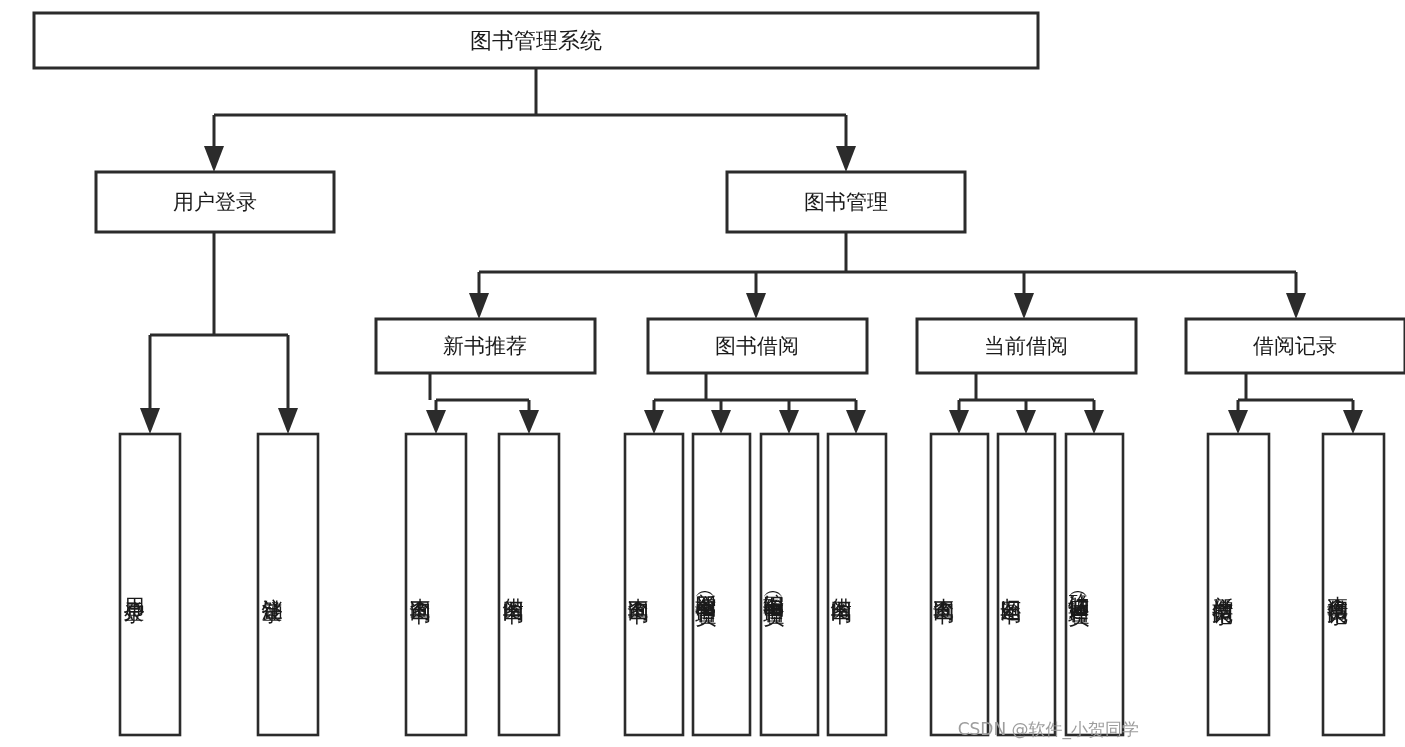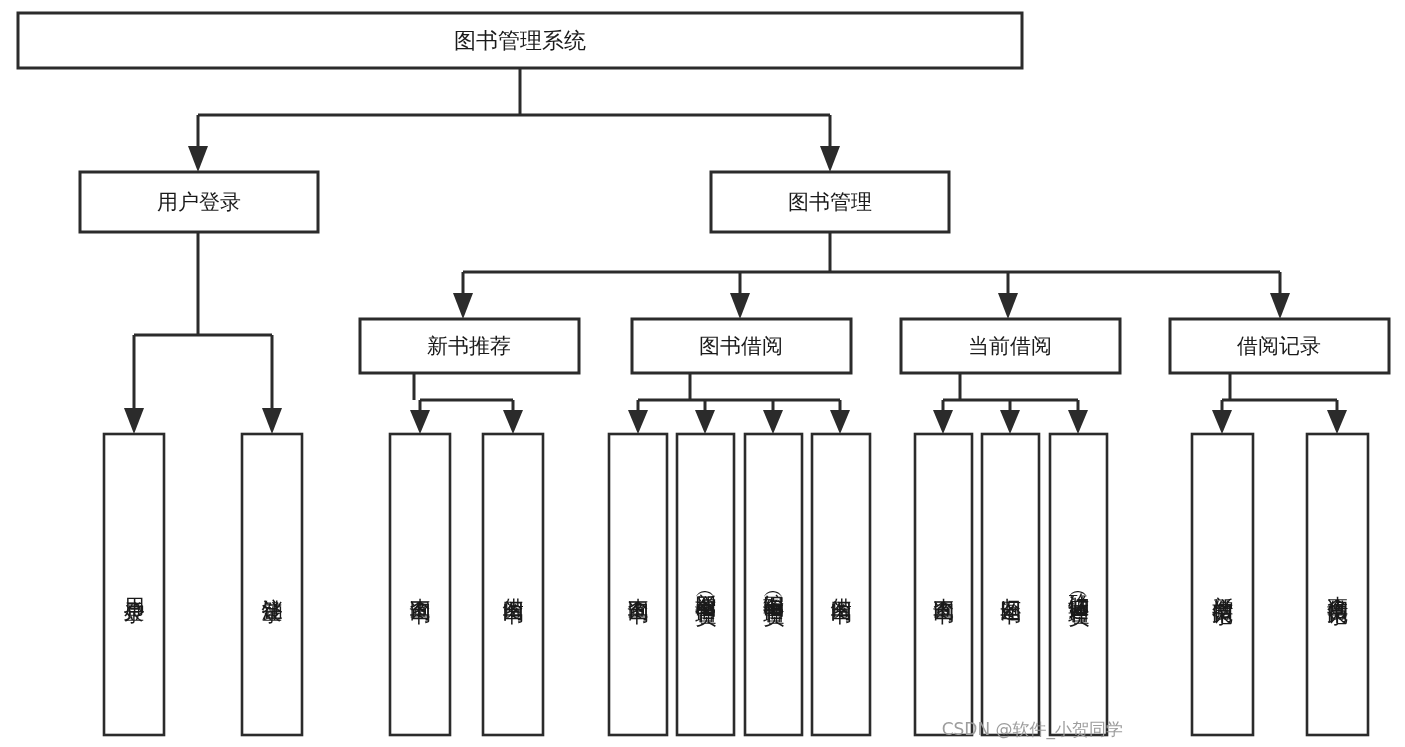--- a/index.html
+++ b/index.html
@@ -11,20 +11,21 @@
     width: 1405px;
     height: 747px;
     font-family: "DejaVu Sans", "Liberation Sans", sans-serif;
     overflow: hidden;
   }
   #diagram-root {
     position: relative;
     width: 1137px;
     height: 747px;
     background: #ffffff;
+    padding-left: 16px;
   }
   svg#flowchart {
     display: block;
     width: 1405px;
     height: 747px;
   }
   .node-box {
     fill: #ffffff;
     stroke: #2b2b2b;
     stroke-width: 3;

